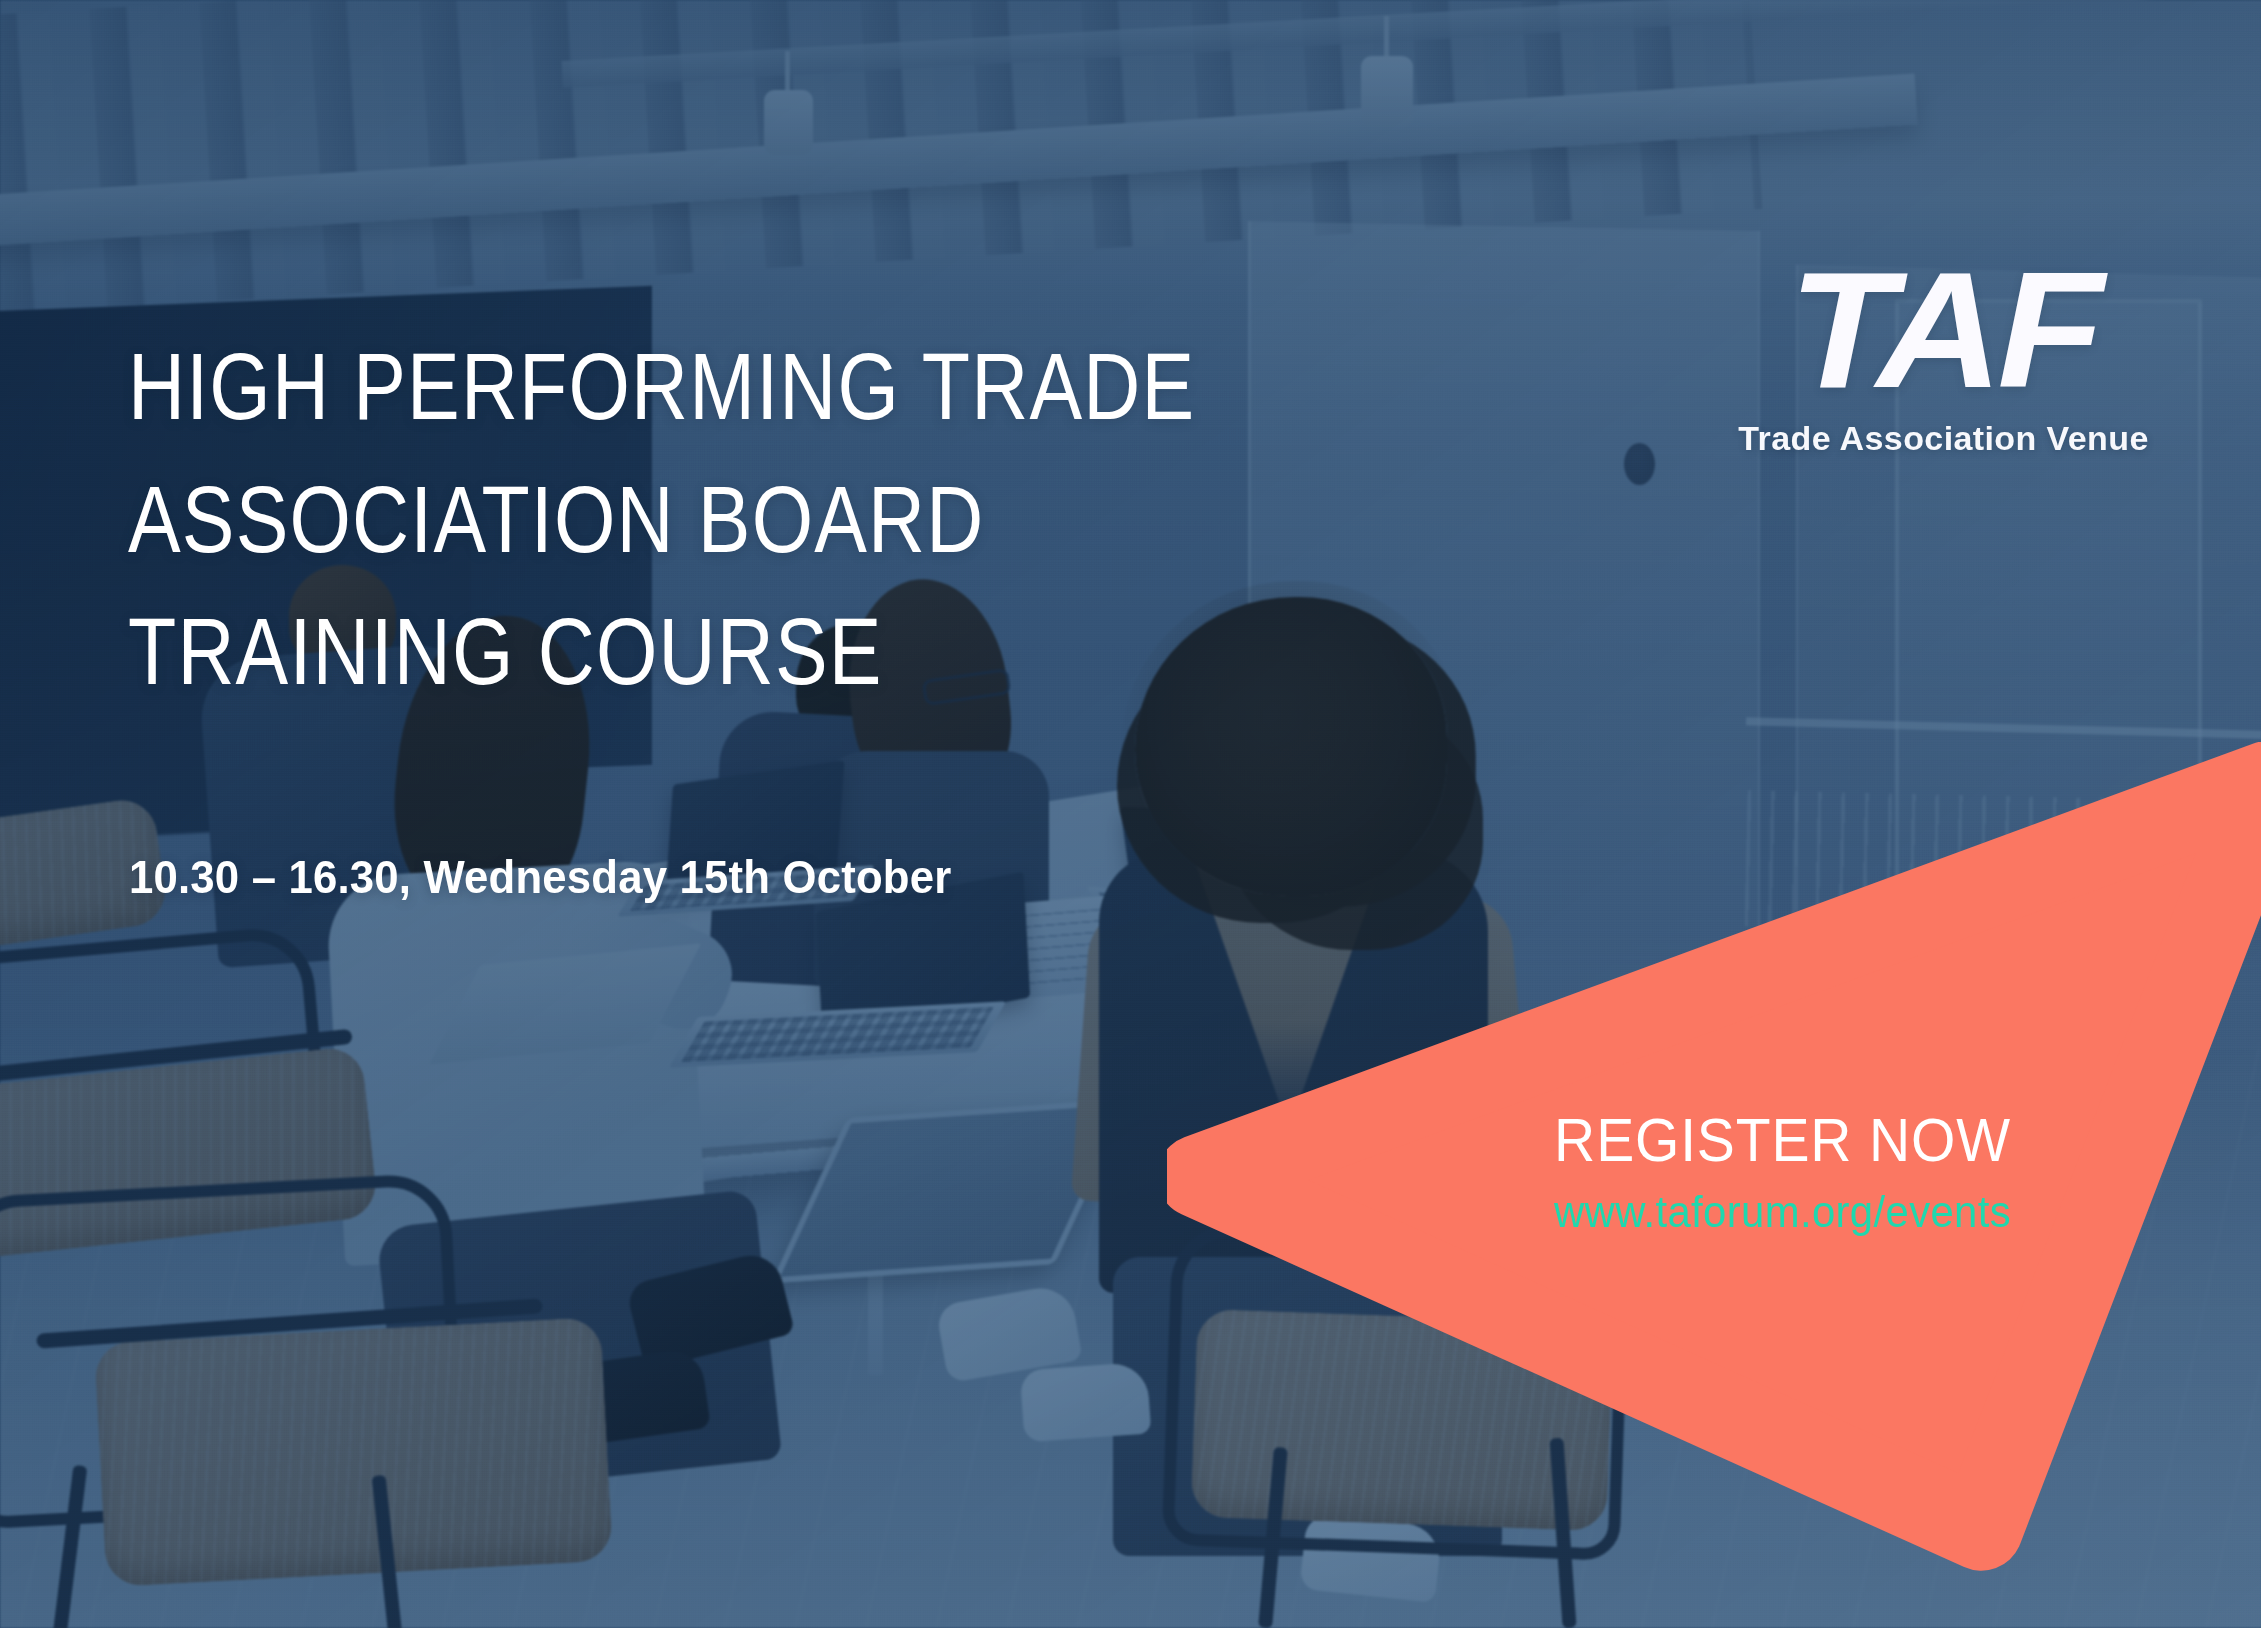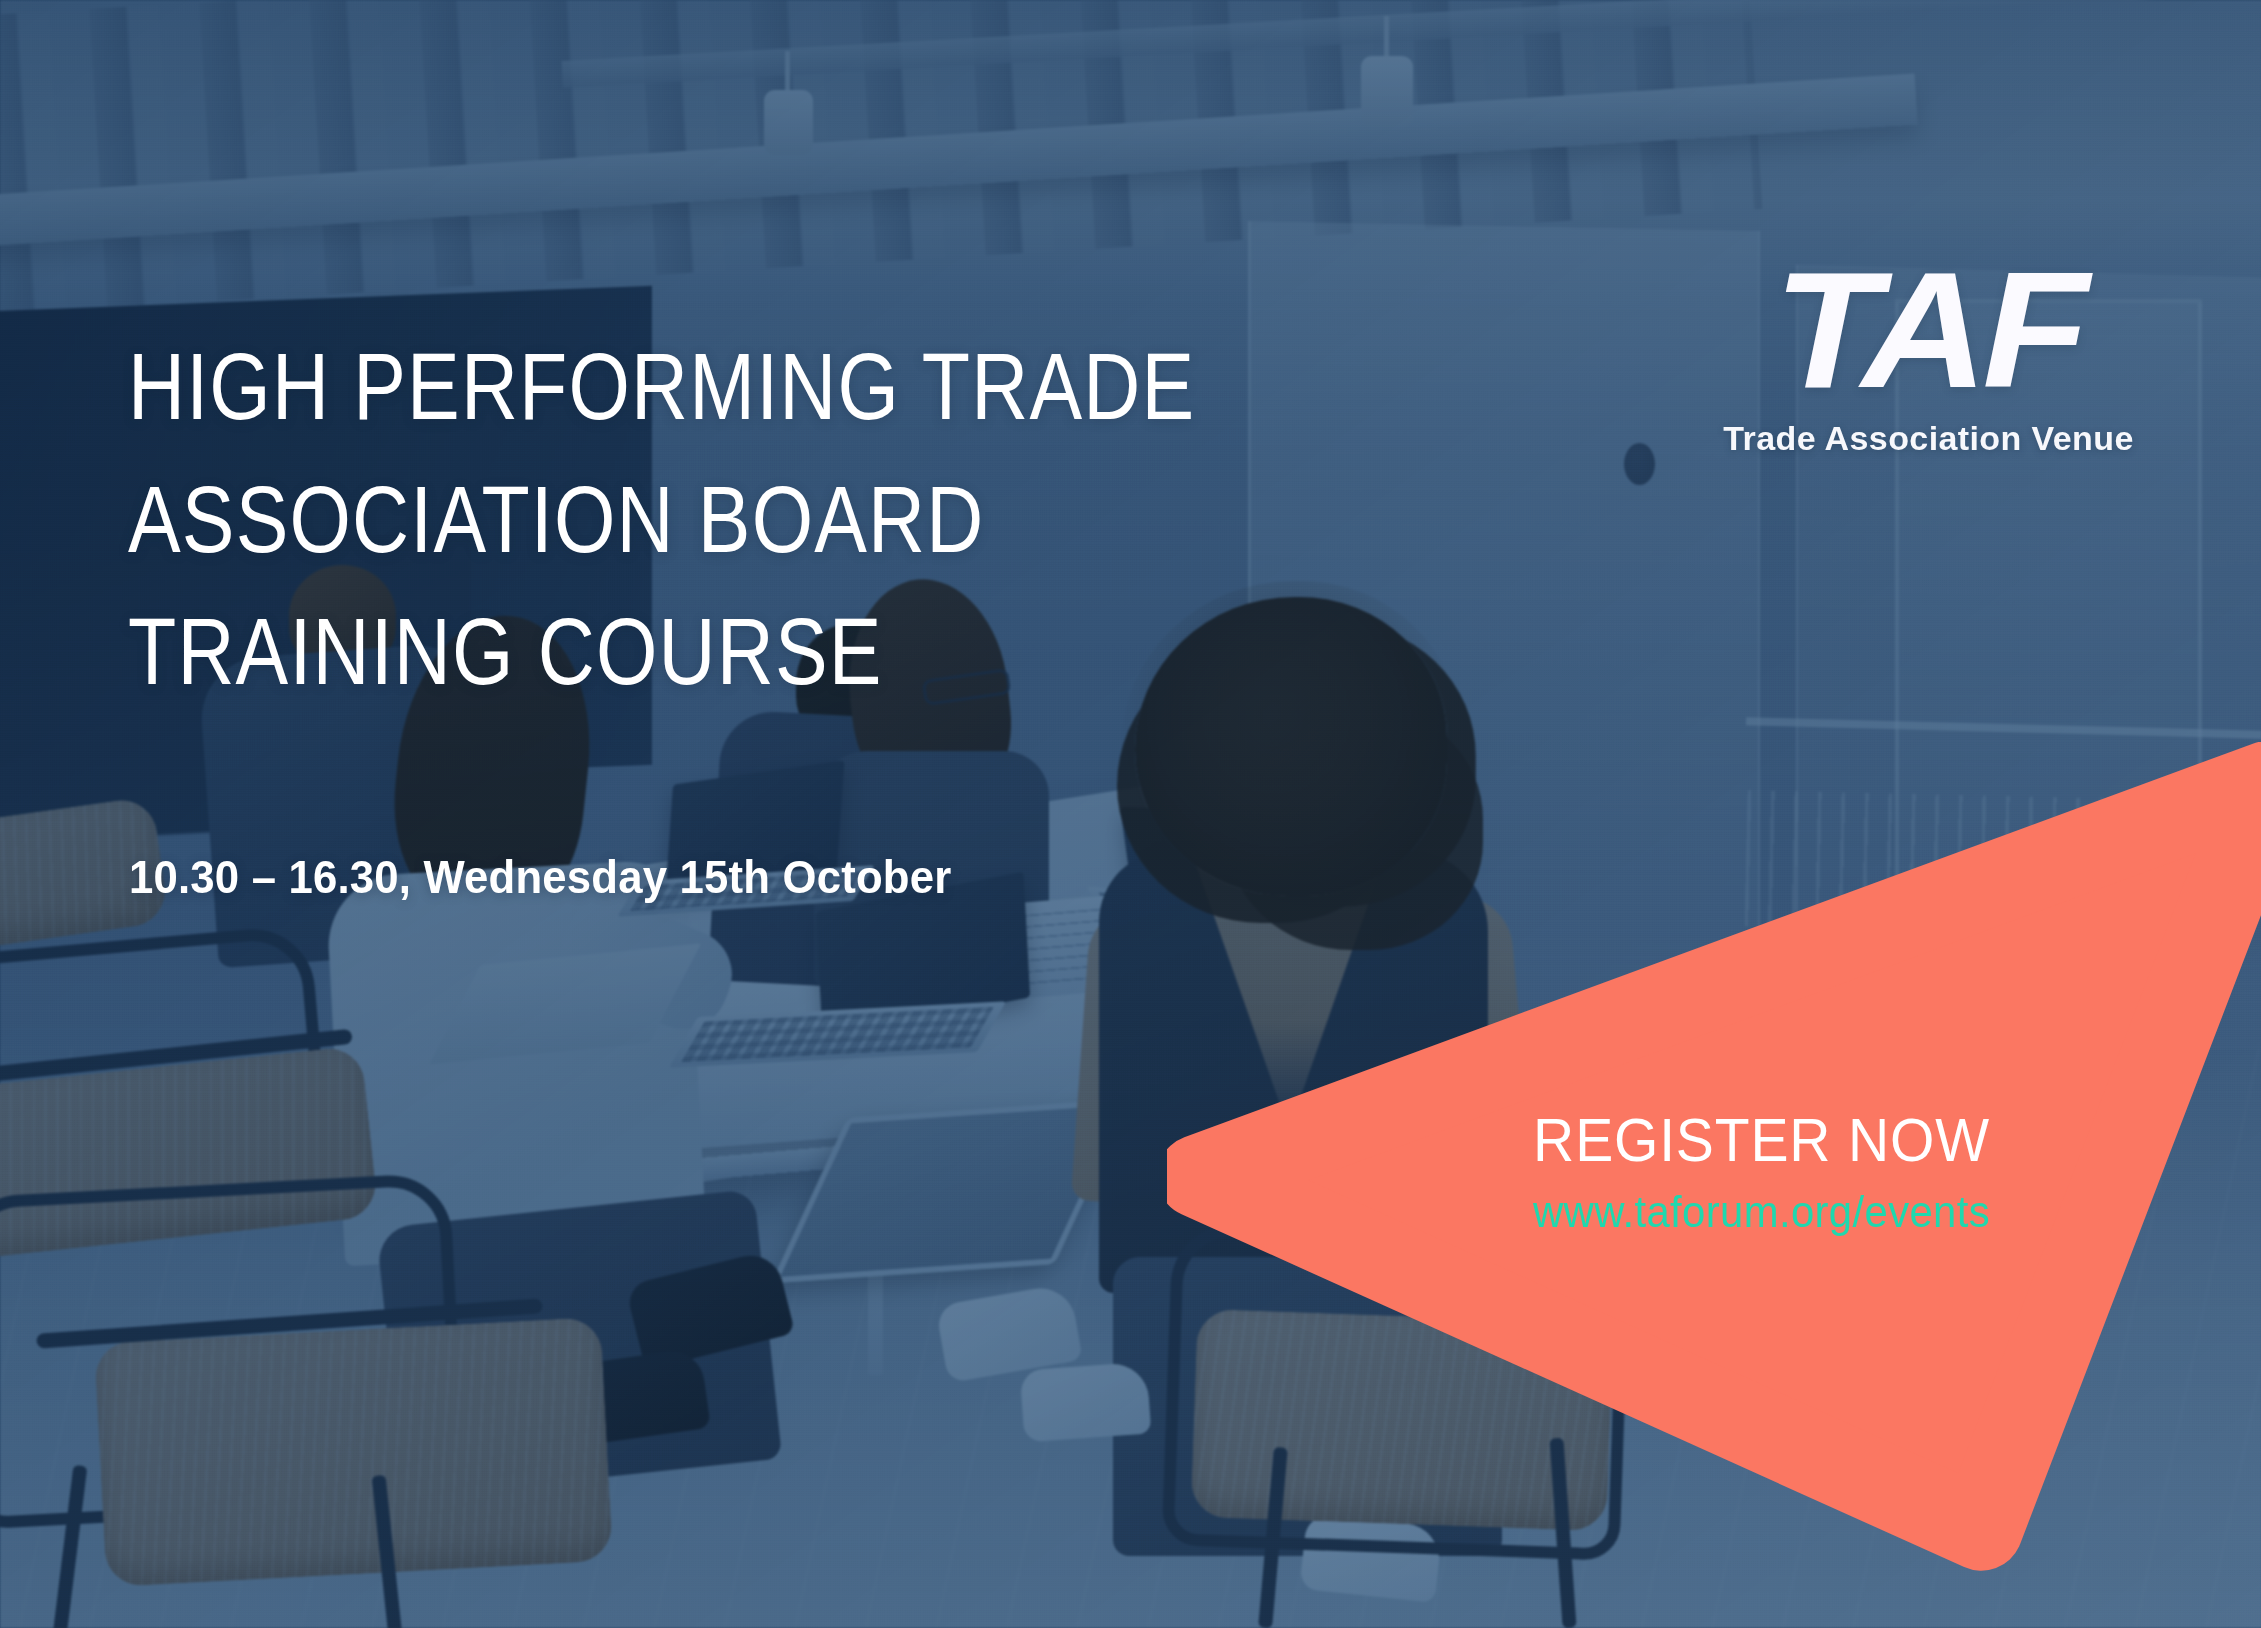--- a/index.html
+++ b/index.html
@@ -527,21 +527,21 @@
     font-size: 37px;
     letter-spacing: 0.4px;
     transform: scaleX(0.95);
     transform-origin: left center;
     text-shadow: 0 1.8px 9px rgba(12,30,52,.3);
   }
 
   
   .logo {
     position: absolute;
-    right: 121px;
+    right: 106px;
     top: 253px;
     text-align: center;
     width: 425px;
   }
   .logo-mark {
     font-family: "Liberation Sans", sans-serif;
     font-weight: 700;
     font-size: 165px;
     line-height: .94;
     color: #fbfaff;
@@ -566,21 +566,21 @@
   .cta-wrap {
     position: absolute;
     left: 1167px;
     top: 742px;
     width: 1140px;
     height: 841px;
   }
   .cta-tri { position: absolute; inset: 0; }
   .cta-text {
     position: absolute;
-    left: 260px;
+    left: 281px;
     top: 362px;
     width: 669px;
     text-align: center;
   }
   .cta-title {
     display: block;
     font-family: "Liberation Sans", sans-serif;
     font-weight: 400;
     font-size: 62px;
     letter-spacing: 0.9px;

